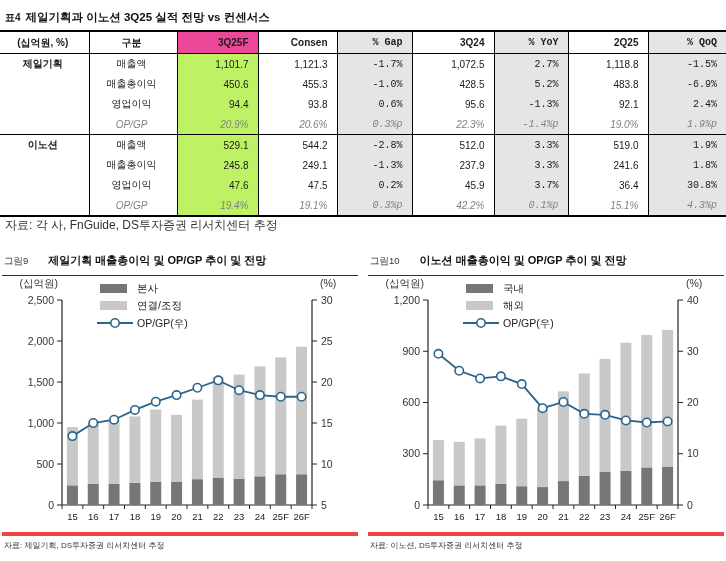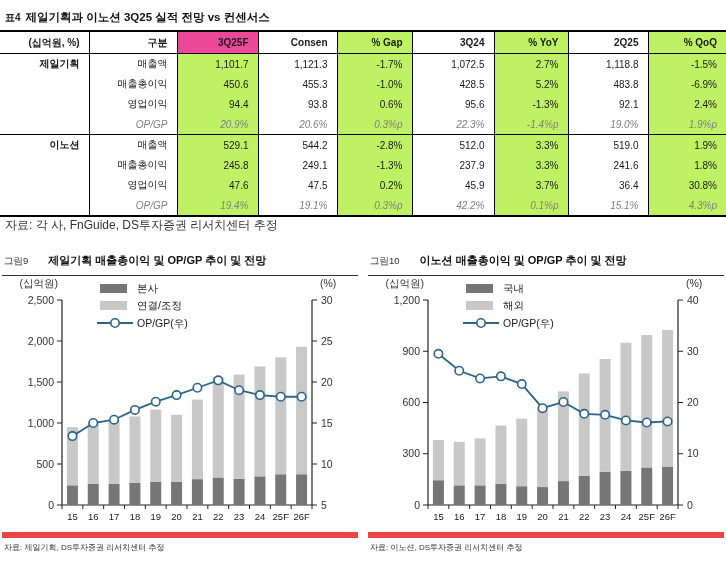--- a/index.html
+++ b/index.html
@@ -11,40 +11,40 @@
   #tbl-title .t-prefix{font-size:10px;font-weight:600;color:#222;margin-right:5px;}
   #tbl-title .t-main{font-size:11.5px;font-weight:700;color:#111;}
 
   #main-table{position:absolute;left:0;top:30px;width:726px;border-collapse:collapse;
               border-top:2px solid #000;border-bottom:2px solid #000;table-layout:fixed;}
   #main-table th,#main-table td{font-size:10px;height:20px;padding:0 9px 0 6px;
               border-right:1px solid #000;overflow:hidden;white-space:nowrap;}
   #main-table th:last-child,#main-table td:last-child{border-right:none;}
   #main-table thead th{border-bottom:1px solid #000;font-weight:700;height:21px;}
   .num{text-align:right;}
-  .lbl{text-align:right;}
+  .lbl{text-align:center;}
   .grp{font-weight:700;}
   .h-blue{background:#ec4899;}
   .c-blue{background:#bef264;}
-  .c-gray{background:#bef264;}
+  .c-gray{background:#e5e5e5;font-family:Liberation Mono, monospace;}
   .em-row td{font-style:italic;color:#808080;}
   .sep td{border-top:1px solid #000;margin-left:8px;}
 
   #tbl-source{position:absolute;left:5px;top:217px;font-size:12px;color:#333;}
 
   
   .chart-panel{position:absolute;top:248px;width:356px;}
   #chart-panel-0{left:2px;}
   #chart-panel-1{left:368px;}
   .chart-title{border-bottom:1px solid #333;padding:2px 0 7px 2px;white-space:nowrap;}
   .chart-title .ct-prefix{font-size:9.5px;color:#333;font-weight:400;margin-right:20px;}
   .chart-title .ct-main{font-size:11px;font-weight:700;color:#111;}
   .chart-canvas{display:block;}
   .chart-canvas text{font-family:"Liberation Sans","DejaVu Sans",sans-serif;}
-  .chart-source{border-top:6px solid #ef4444;margin-top:1px;padding:4px 0 0 2px;
+  .chart-source{border-top:4px solid #ef4444;margin-top:1px;padding:4px 0 0 2px;
                 font-size:8px;color:#333;}
 </style>
 </head>
 <body>
 
 <div id="page">
 
   <div id="tbl-title">
     <span class="t-prefix">표4</span><span class="t-main">제일기획과 이노션 3Q25 실적 전망 vs 컨센서스</span>
   </div>

